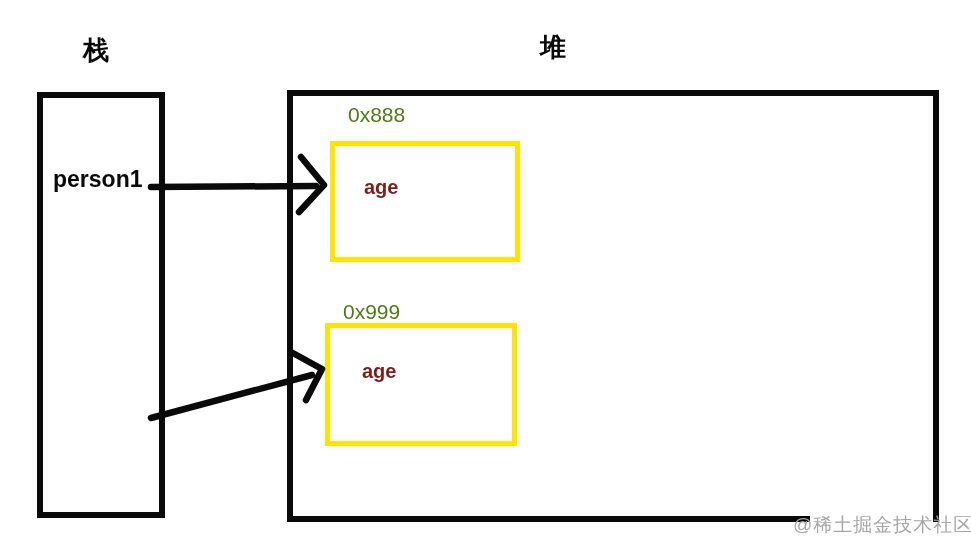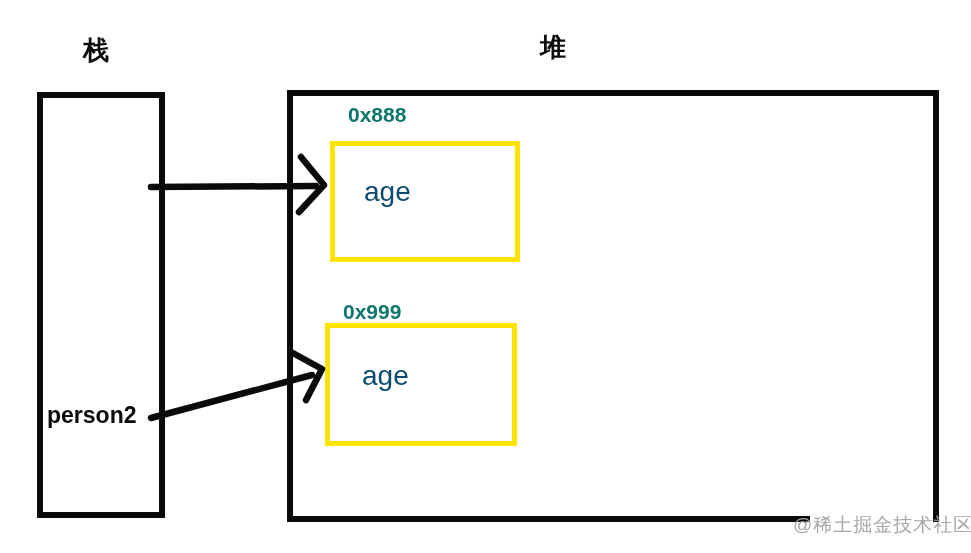--- a/index.html
+++ b/index.html
@@ -33,28 +33,28 @@
     color: #0a0a0a;
     white-space: nowrap;
   }
   .obj-box {
     box-sizing: border-box;
     border: 5px solid #ffe400;
     background: #ffffff;
   }
   .addr-label {
     font-size: 21px;
-    font-weight: 700;
-    color: #0f766e;
+    font-weight: 400;
+    color: #4d7c0f;
     white-space: nowrap;
   }
   .field-label {
-    font-size: 28px;
-    font-weight: 400;
-    color: #0c4a6e;
+    font-size: 20px;
+    font-weight: 700;
+    color: #7f1d1d;
     white-space: nowrap;
   }
   .arrow-layer {
     position: absolute;
     left: 0;
     top: 0;
     width: 971px;
     height: 553px;
     pointer-events: none;
   }
@@ -74,21 +74,21 @@
 </head>
 <body>
 
 <div class="canvas">
 
   <div class="abs title" style="left:83px; top:33px;">栈</div>
   <div class="abs title" style="left:540px; top:30px;">堆</div>
 
   <div class="abs mem-box" style="left:37px; top:92px; width:128px; height:426px;"></div>
 
-  <div class="abs var-label" style="left:47px; top:402px;">person2</div>
+  <div class="abs var-label" style="left:53px; top:166px;">person1</div>
 
   <div class="abs mem-box" style="left:287px; top:90px; width:652px; height:432px;"></div>
 
   <div class="abs addr-label" style="left:348px; top:103px;">0x888</div>
   <div class="abs obj-box" style="left:330px; top:141px; width:190px; height:121px;"></div>
   <div class="abs field-label" style="left:364px; top:176px;">age</div>
 
   <div class="abs addr-label" style="left:343px; top:300px;">0x999</div>
   <div class="abs obj-box" style="left:325px; top:323px; width:192px; height:123px;"></div>
   <div class="abs field-label" style="left:362px; top:360px;">age</div>

